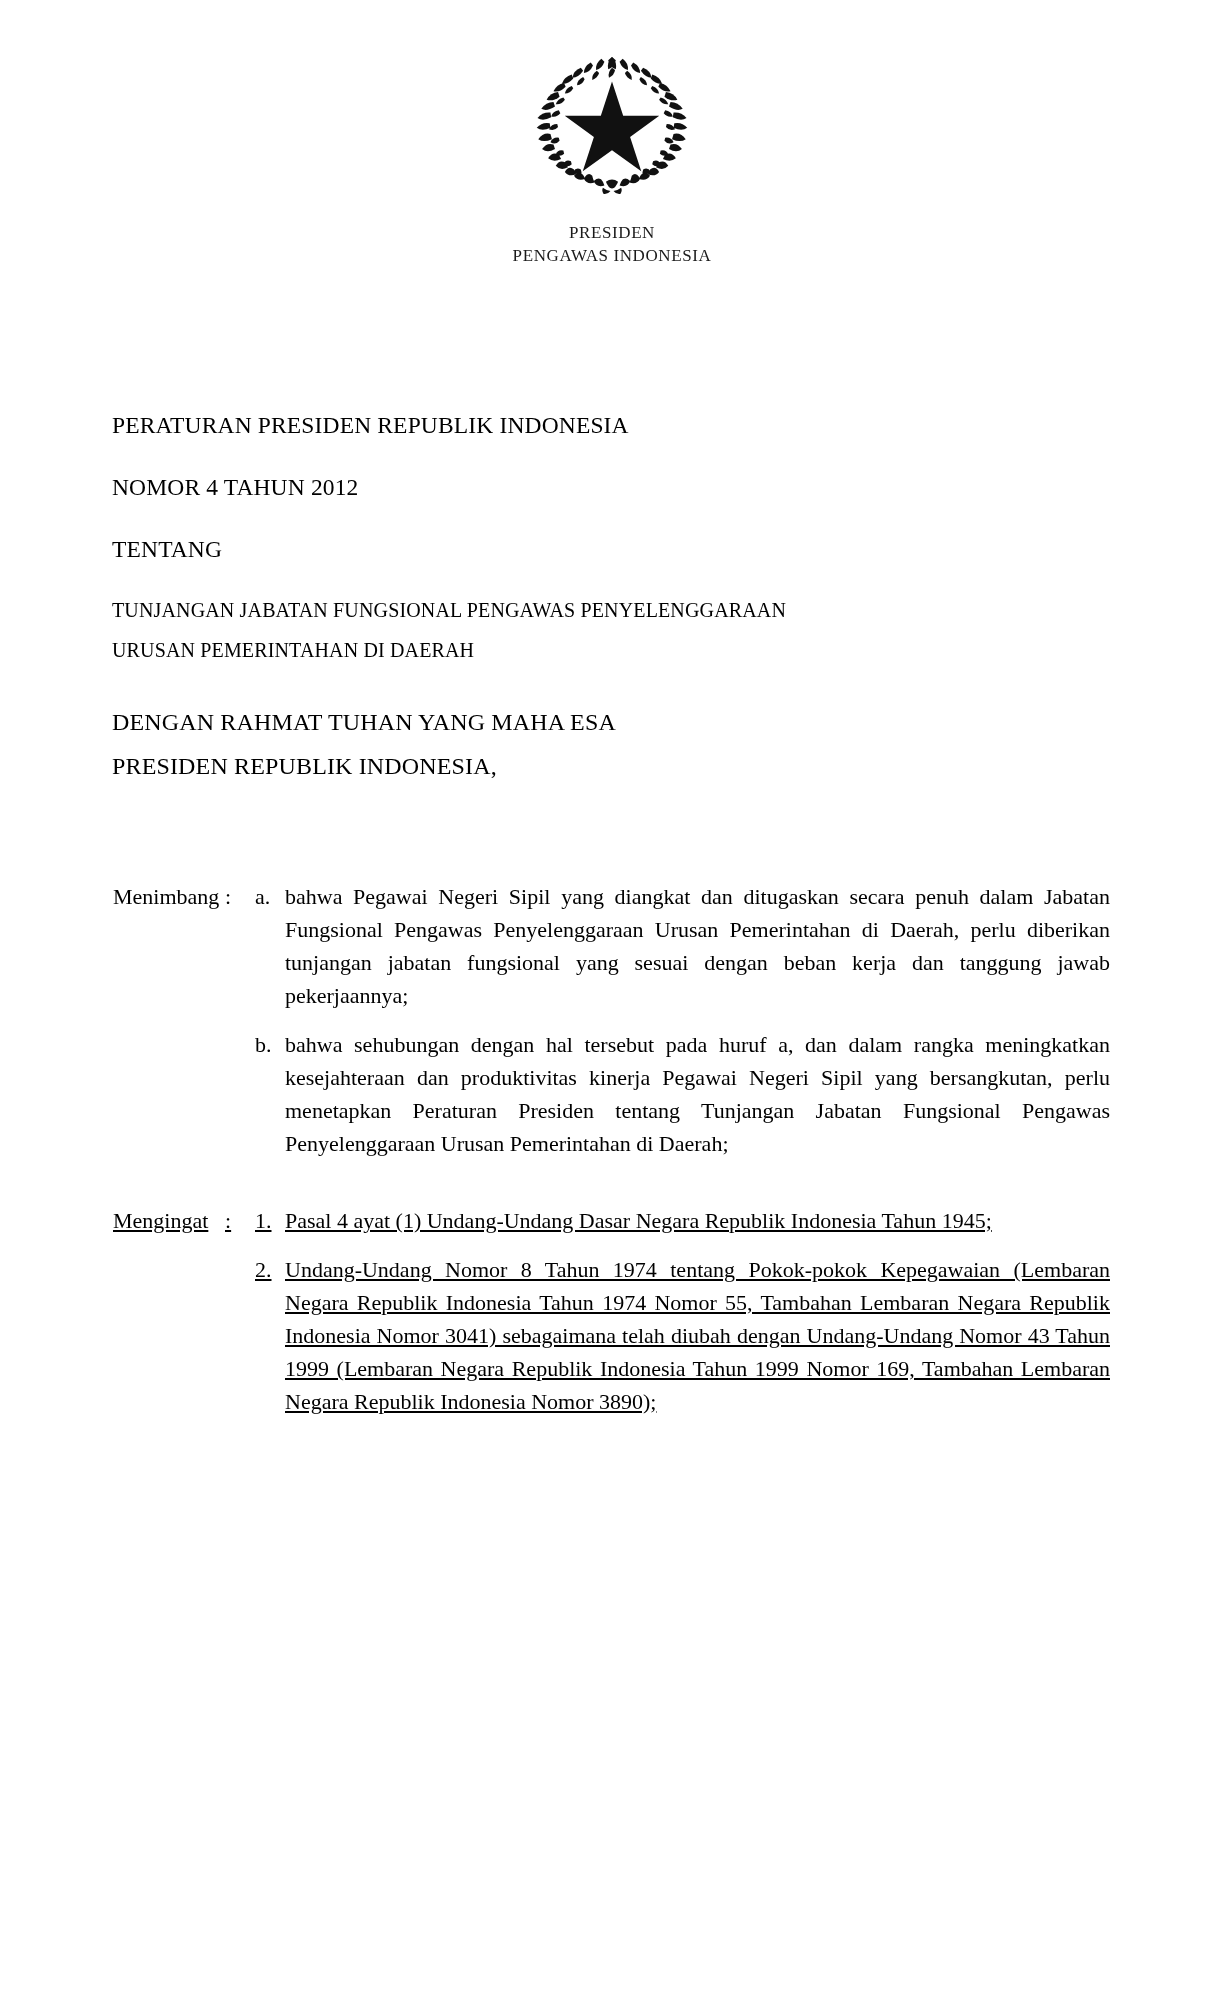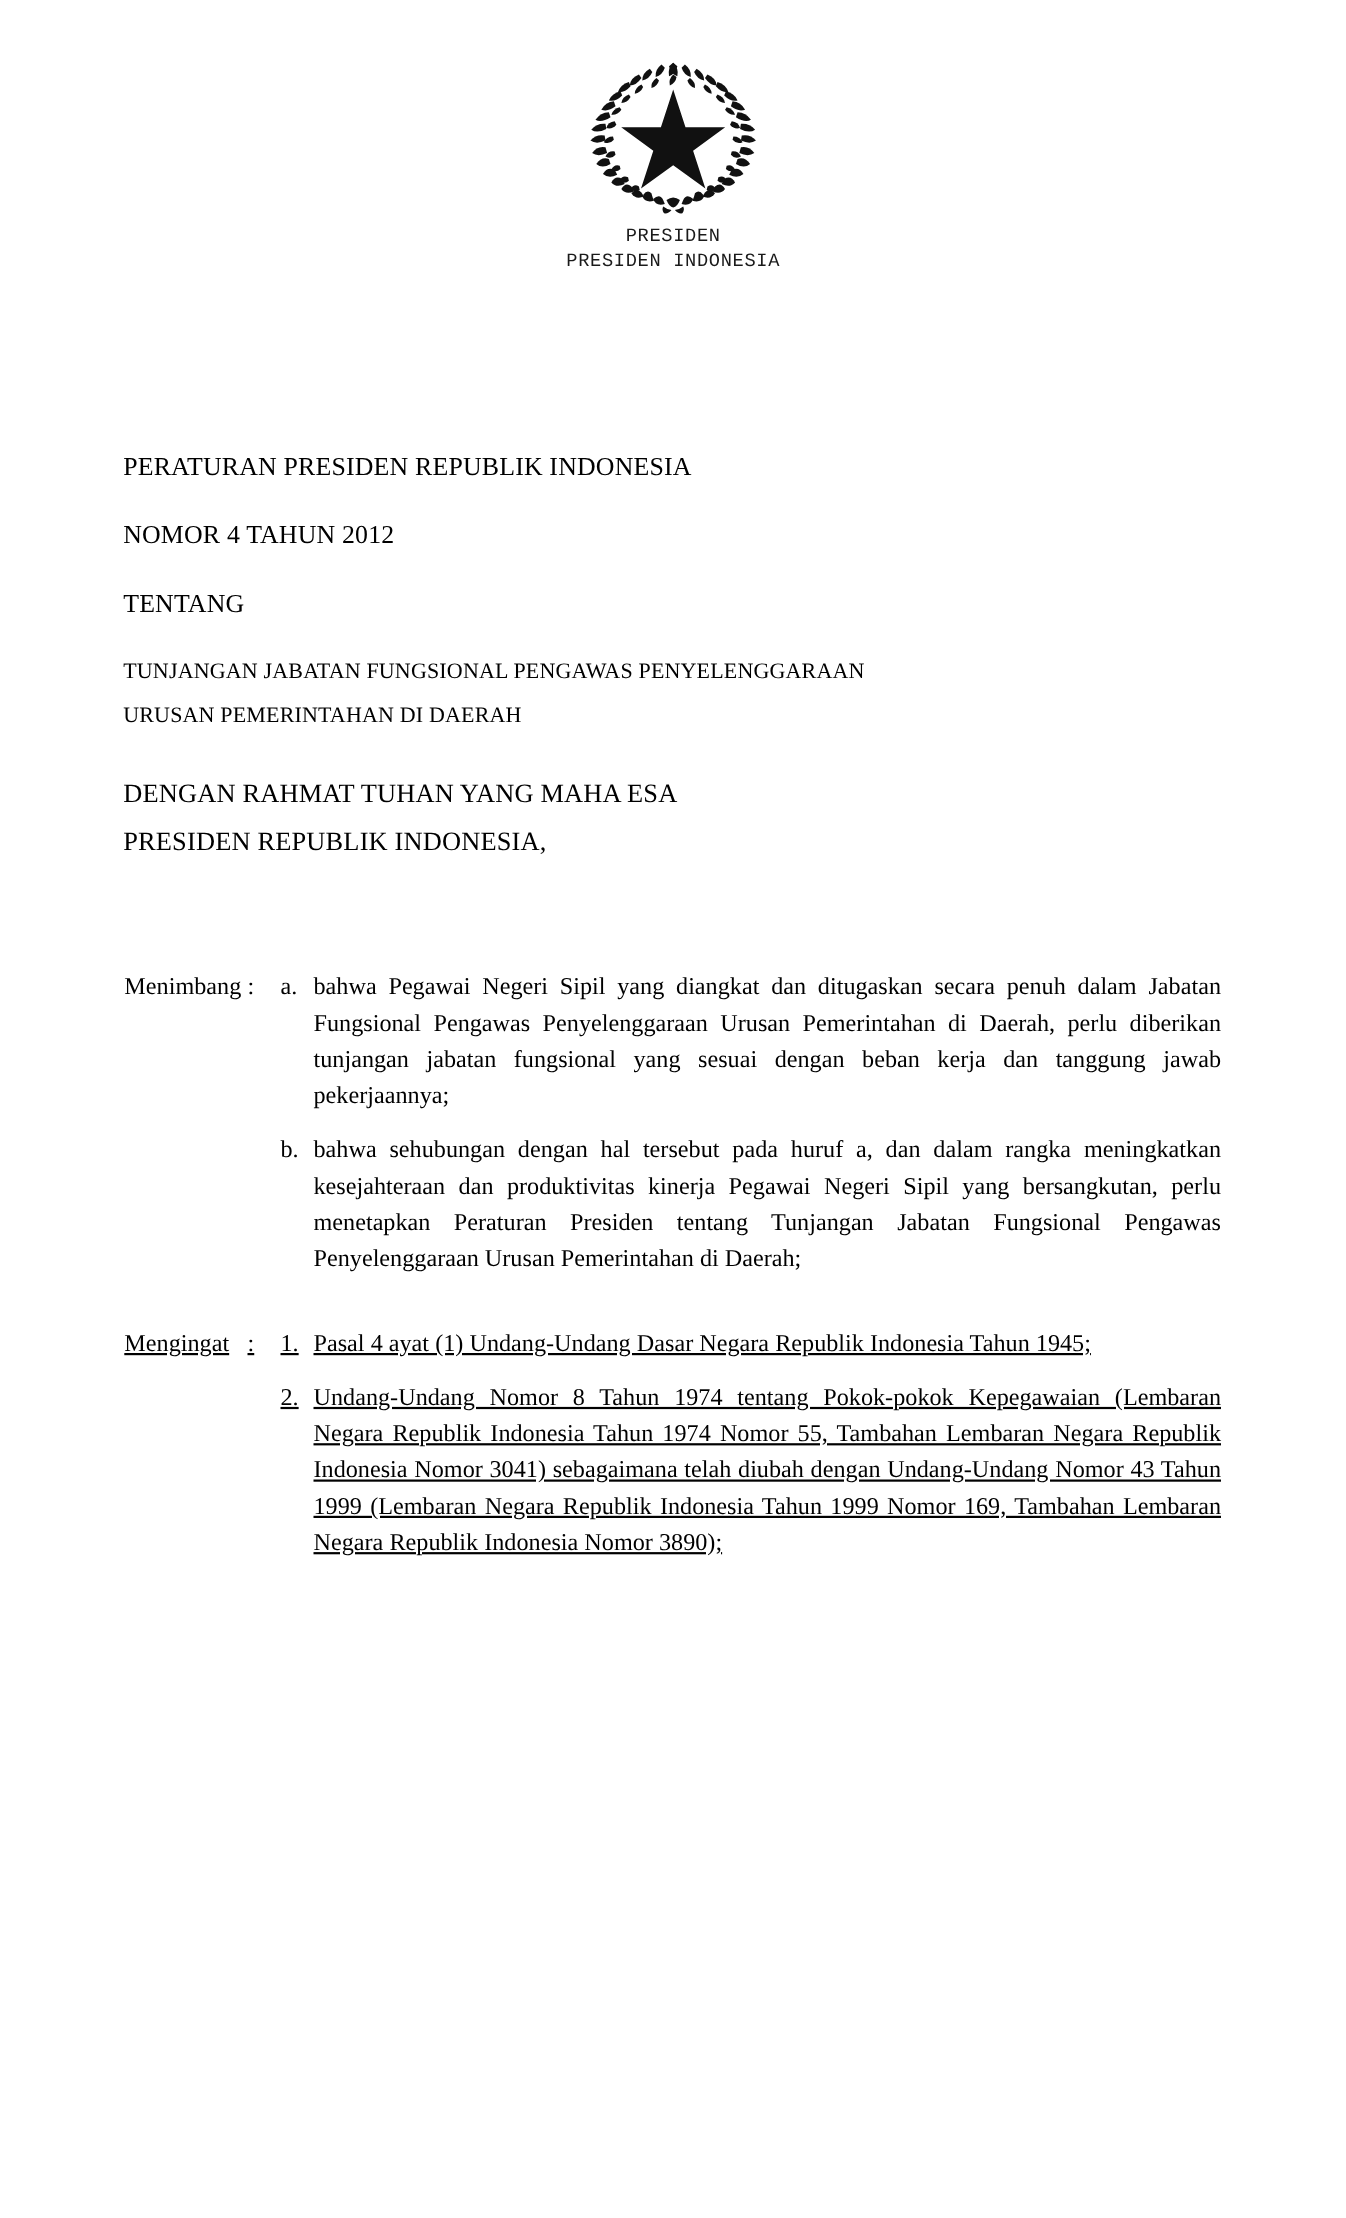--- a/index.html
+++ b/index.html
@@ -33,21 +33,22 @@
   }
   .emblem-wrap {
     display: inline-block;
     width: 152px;
     height: 152px;
     line-height: 0;
   }
   .emblem-svg { display: block; width: 152px; height: 152px; }
 
   .letterhead-caption {
-    font-family: Liberation Mono, monospace;
+    margin-top: 18px;
+    font-family: Liberation Serif, serif;
     font-size: 17px;
     line-height: 1.35;
     letter-spacing: 0.6px;
     color: #1a1a1a;
     font-weight: 400;
   }
   .letterhead-caption .cap-line { display: block; }
 
   
   .title-block {
@@ -235,21 +236,21 @@
             <path d="M88 184 q5 4 10 4 q-4 5 -9 4 q-3 -4 -1 -8 z"></path>
             <path d="M112 184 q-5 4 -10 4 q4 5 9 4 q3 -4 1 -8 z"></path>
           </g>
 
           <path d="M100 44 L114.7 89.2 L162.2 89.2 L123.8 117.1 L138.5 162.3 L100 134.4 L61.5 162.3 L76.2 117.1 L37.8 89.2 L85.3 89.2 Z"></path>
         </g>
       </svg>
     </div>
     <div class="letterhead-caption">
       <span class="cap-line">PRESIDEN</span>
-      <span class="cap-line">PRESIDEN INDONESIA</span>
+      <span class="cap-line">PENGAWAS INDONESIA</span>
     </div>
   </div>
 
   <div class="title-block">
     <div class="title-line">PERATURAN PRESIDEN REPUBLIK INDONESIA</div>
     <div class="title-gap-sm"></div>
     <div class="title-line">NOMOR  4  TAHUN 2012</div>
     <div class="title-gap-sm"></div>
     <div class="title-line">TENTANG</div>
     <div class="title-gap-sm"></div>

